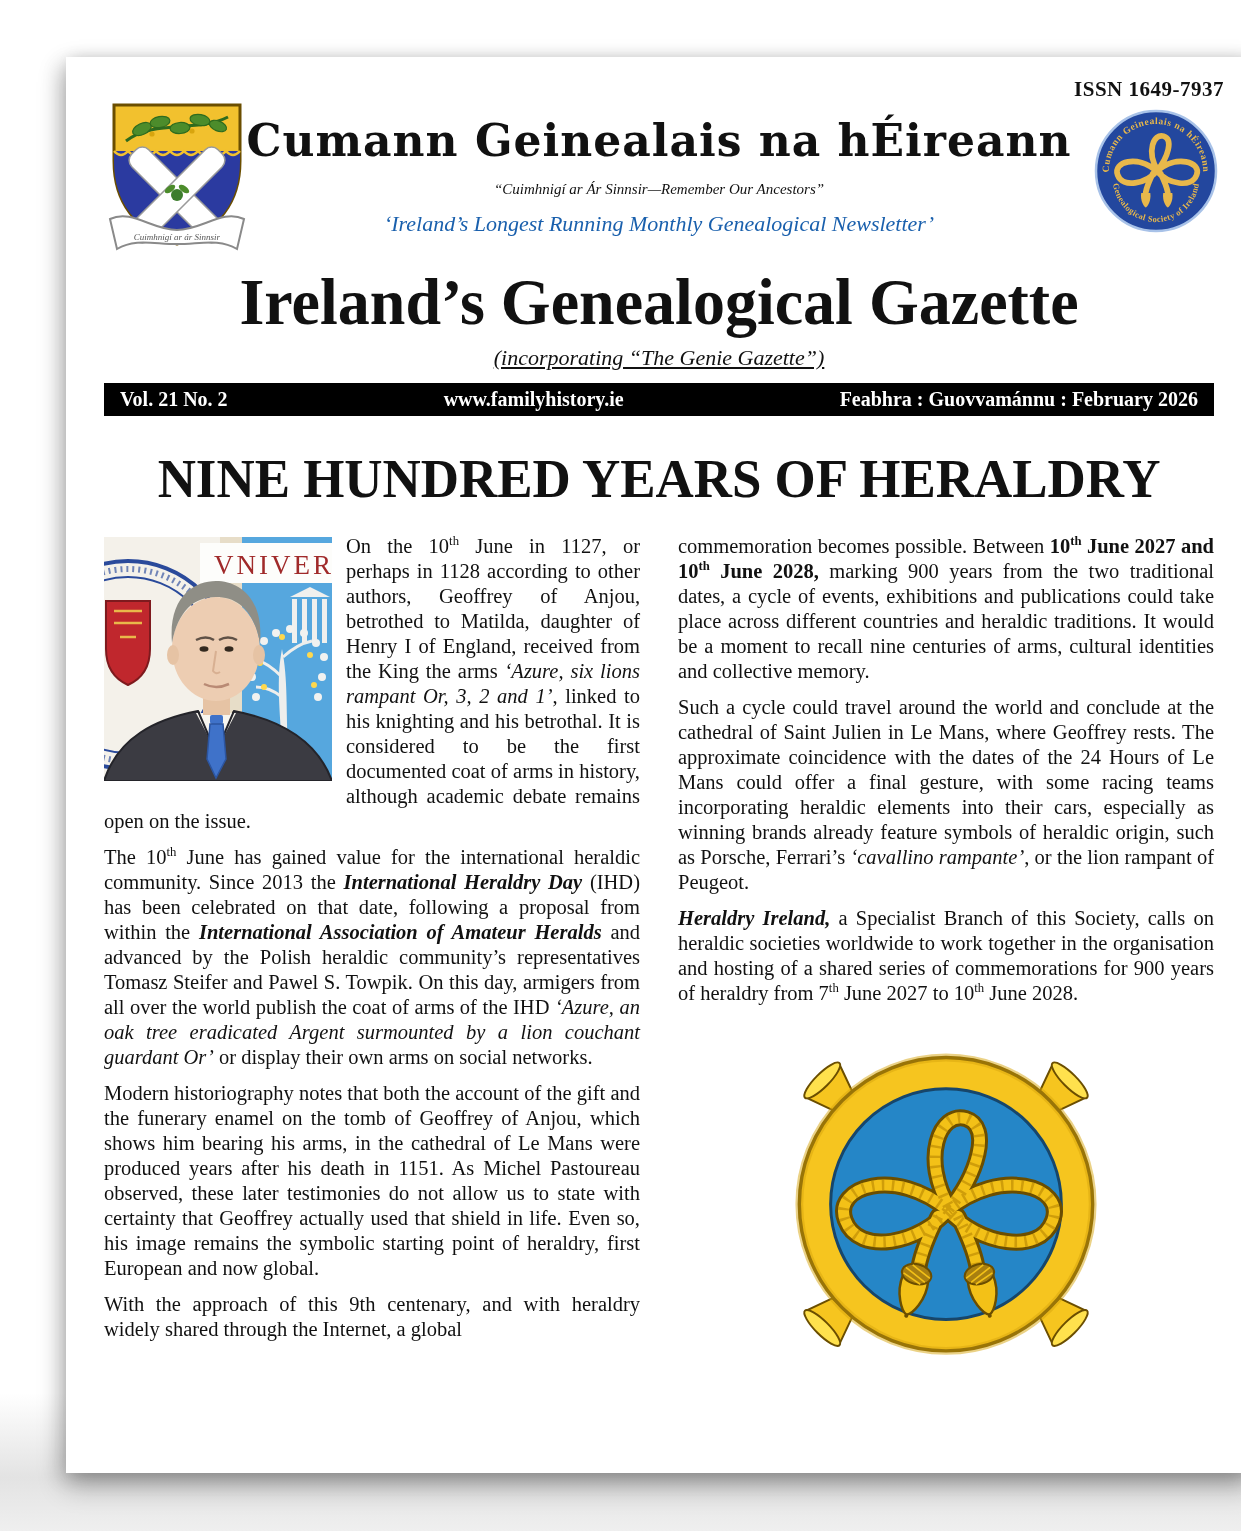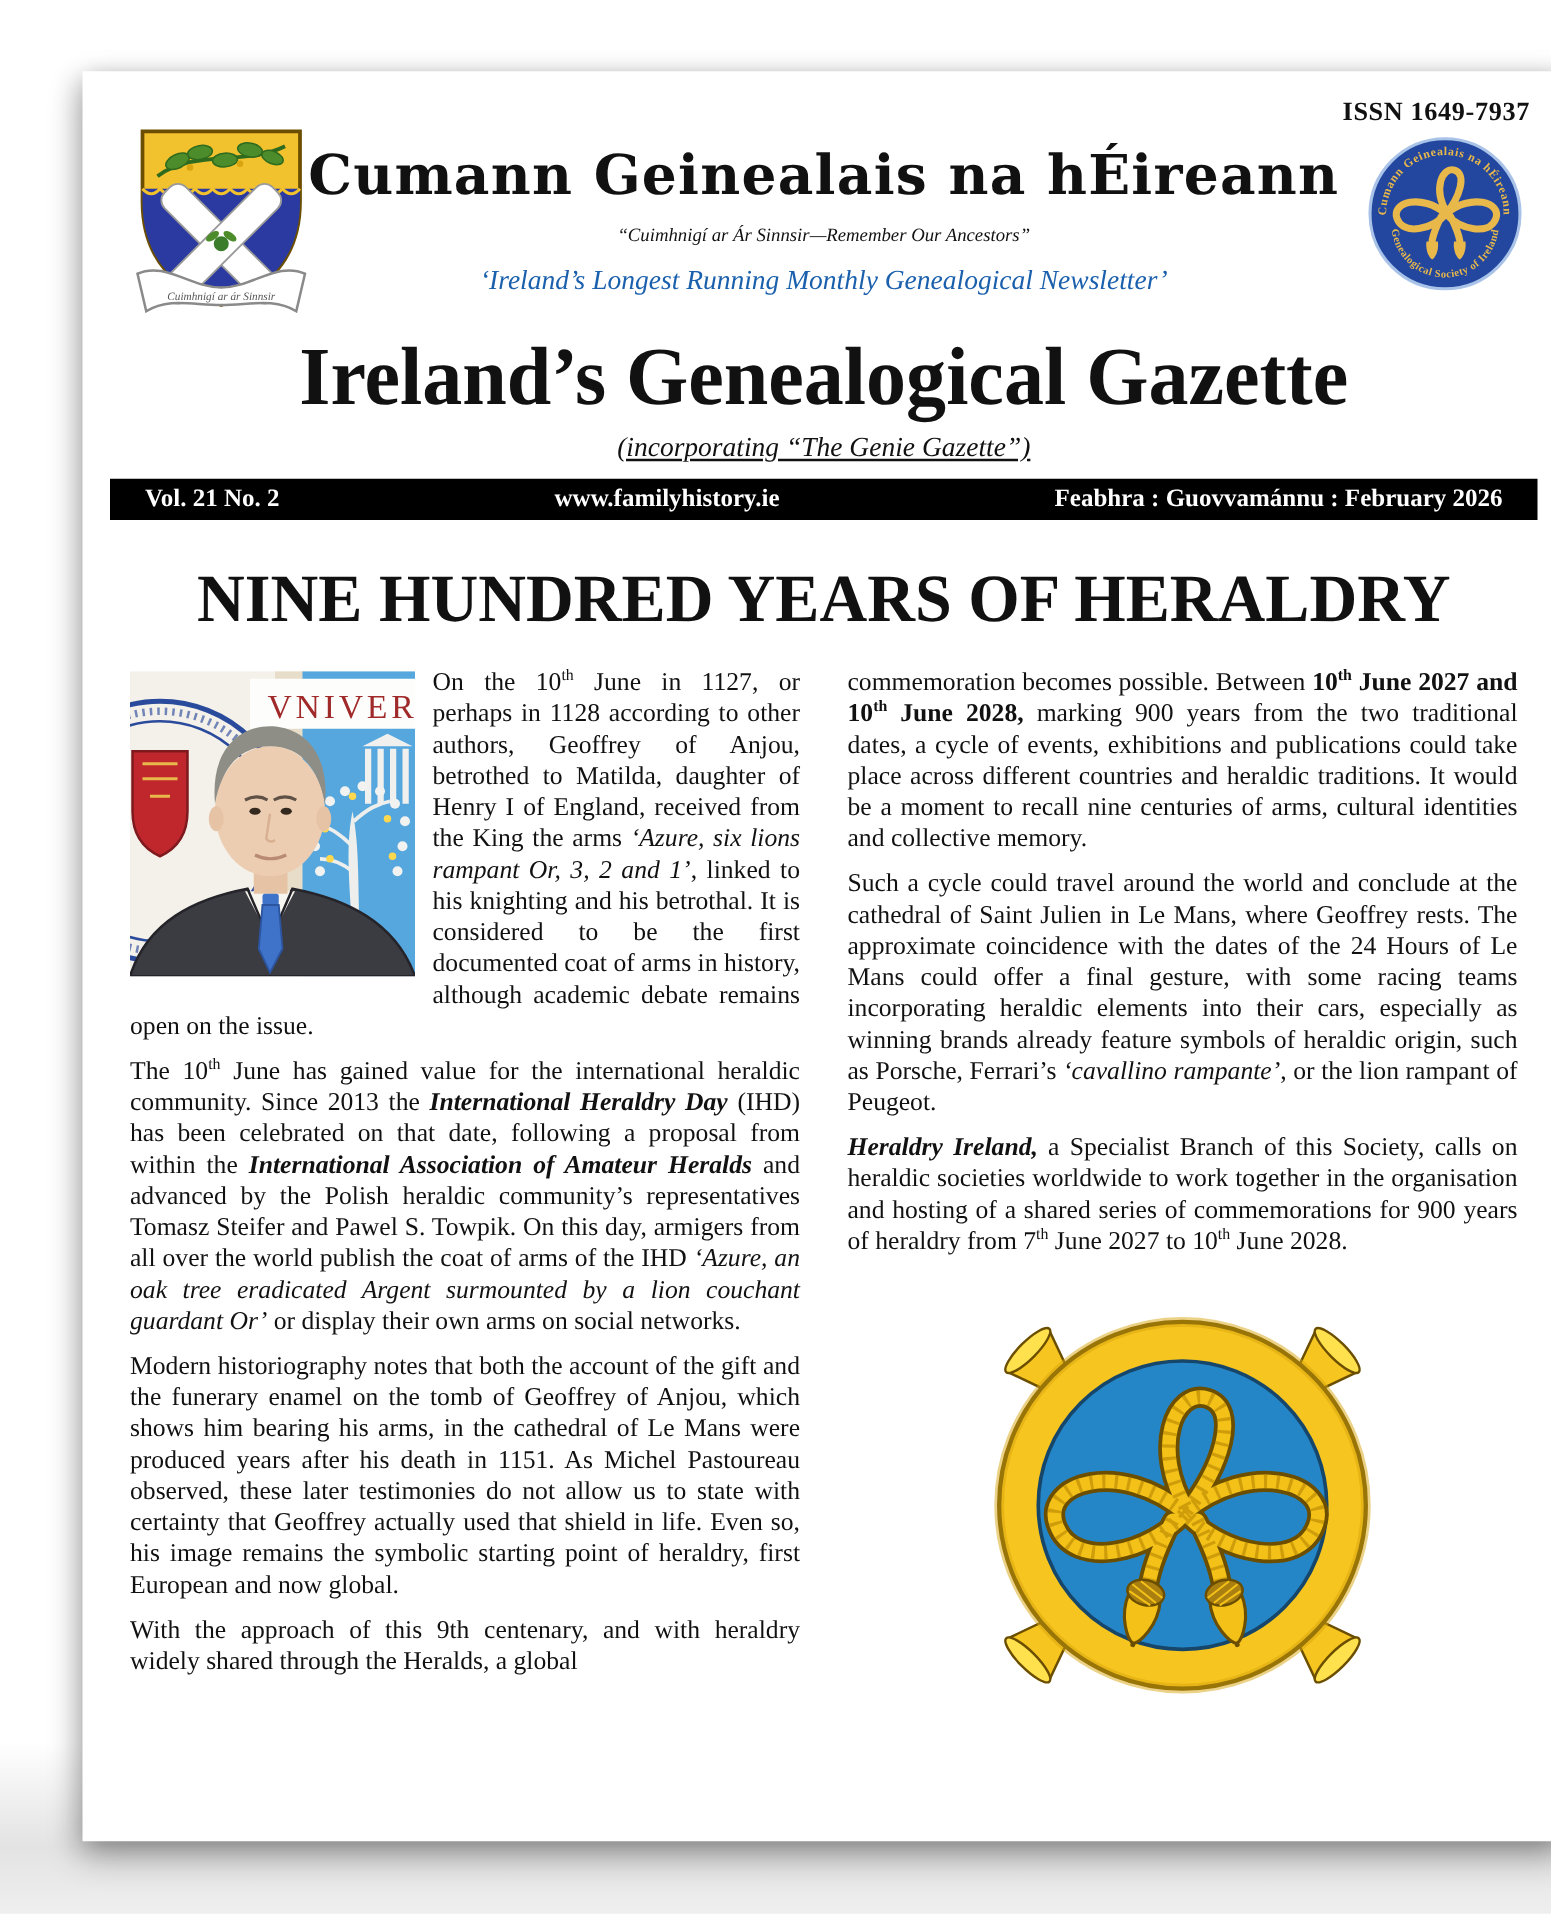--- a/index.html
+++ b/index.html
@@ -19,23 +19,23 @@
   .crest{position:absolute;left:36px;top:40px;}
   .gslogo{position:absolute;right:34px;top:52px;}
   .mast-center{text-align:center;padding-top:58px;}
   .society{font-size:44px;font-weight:bold;letter-spacing:1px;font-family:"DejaVu Serif",serif;}
   .motto{font-size:15px;font-style:italic;margin-top:15px;}
   .tagline{font-size:22px;font-style:italic;font-weight:normal;color:#1a60ad;margin-top:13px;}
   
   .gazette-title{text-align:center;font-size:66px;font-weight:bold;margin-top:2px;transform:scaleX(.97);transform-origin:center;white-space:nowrap;}
   .subtitle{text-align:center;font-size:22px;font-style:italic;margin-top:5px;text-decoration:underline;}
   .issue-bar{
-    margin:12px 22px 0;background:#000;color:#fff;height:33px;
+    margin:12px 38px 0;background:#000;color:#fff;height:33px;
     display:flex;align-items:center;justify-content:space-between;
-    padding:0 28px;font-weight:bold;font-size:20px;
+    padding:0 16px;font-weight:bold;font-size:20px;
   }
   
   .headline{text-align:center;font-size:54px;font-weight:bold;margin-top:32px;letter-spacing:0;white-space:nowrap;transform:scaleX(.98);transform-origin:center;}
   .columns{display:flex;gap:38px;padding:0 38px;margin-top:24px;}
   .col{flex:1;font-size:20.5px;line-height:25px;text-align:justify;}
   .col p{margin:0 0 11px 0;}
   .b{font-weight:bold;}
   .it{font-style:italic;}
   sup{font-size:.62em;line-height:0;vertical-align:super;}
   .photo{float:left;width:228px;height:244px;margin:3px 14px 4px 0;display:block;}
@@ -177,21 +177,21 @@
             <path d="M112 114 L109 134 Q112 138 116 135" stroke="#d8b092" stroke-width="2" fill="none"></path>
             <path d="M100 147 Q112 153 125 147" stroke="#b98a74" stroke-width="2.5" fill="none"></path>
             <rect x="106" y="178" width="13" height="9" rx="2" fill="#3f72c9"></rect>
             <path d="M106 187 L119 187 L122 222 L112 241 L103 222 Z" fill="#3f72c9" stroke="#2c55a0" stroke-width="1.5"></path>
           </g>
         </svg>
         <span><span>On the 10</span><sup>th</sup><span> June in 1127, or perhaps in 1128 according to other authors, Geoffrey of Anjou, betrothed to Matilda, daughter of Henry I of England, received from the King the arms </span><span class="it">‘Azure, six lions rampant Or, 3, 2 and 1’</span><span>, linked to his knighting and his betrothal. It is considered to be the first documented coat of arms in history, although academic debate remains open on the issue.</span></span>
       </p>
       <p><span><span>The 10</span><sup>th</sup><span> June has gained value for the international heraldic community. Since 2013 the </span><span class="b it">International Heraldry Day</span><span> (IHD) has been celebrated on that date, following a proposal from within the </span><span class="b it">International Association of Amateur Heralds</span><span> and advanced by the Polish heraldic community’s representatives Tomasz Steifer and Pawel S. Towpik. On this day, armigers from all over the world publish the coat of arms of the IHD </span><span class="it">‘Azure, an oak tree eradicated Argent surmounted by a lion couchant guardant Or’</span><span> or display their own arms on social networks.</span></span></p>
       <p><span><span>Modern historiography notes that both the account of the gift and the funerary enamel on the tomb of Geoffrey of Anjou, which shows him bearing his arms, in the cathedral of Le Mans were produced years after his death in 1151. As Michel Pastoureau observed, these later testimonies do not allow us to state with certainty that Geoffrey actually used that shield in life. Even so, his image remains the symbolic starting point of heraldry, first European and now global.</span></span></p>
-      <p><span><span>With the approach of this 9th centenary, and with heraldry widely shared through the Heralds, a global</span></span></p>
+      <p><span><span>With the approach of this 9th centenary, and with heraldry widely shared through the Internet, a global</span></span></p>
     </div>
 
     <div class="col">
       <p><span><span>commemoration becomes possible. Between </span><span class="b">10</span><sup class="b">th</sup><span class="b"> June 2027 and 10</span><sup class="b">th</sup><span class="b">  June 2028,</span><span> marking 900 years from the two traditional dates, a cycle of events, exhibitions and publications could take place across different countries and heraldic traditions. It would be a moment to recall nine centuries of arms, cultural identities and collective memory.</span></span></p>
       <p><span><span>Such a cycle could travel around the world and conclude at the cathedral of Saint Julien in Le Mans, where Geoffrey rests. The approximate coincidence with the dates of the 24 Hours of Le Mans could offer a final gesture, with some racing teams incorporating heraldic elements into their cars, especially as winning brands already feature symbols of heraldic origin, such as Porsche, Ferrari’s </span><span class="it">‘cavallino rampante’</span><span>, or the lion rampant of Peugeot.</span></span></p>
       <p><span><span class="b it">Heraldry Ireland,</span><span> a Specialist Branch of this Society, calls on heraldic societies worldwide to work together in the organisation and hosting of a shared series of commemorations for 900 years of heraldry from 7</span><sup>th</sup><span> June 2027 to 10</span><sup>th</sup><span> June 2028.</span></span></p>
 
 
       <div class="badge-wrap">
         <svg width="392" height="352" viewBox="0 0 400 360">

